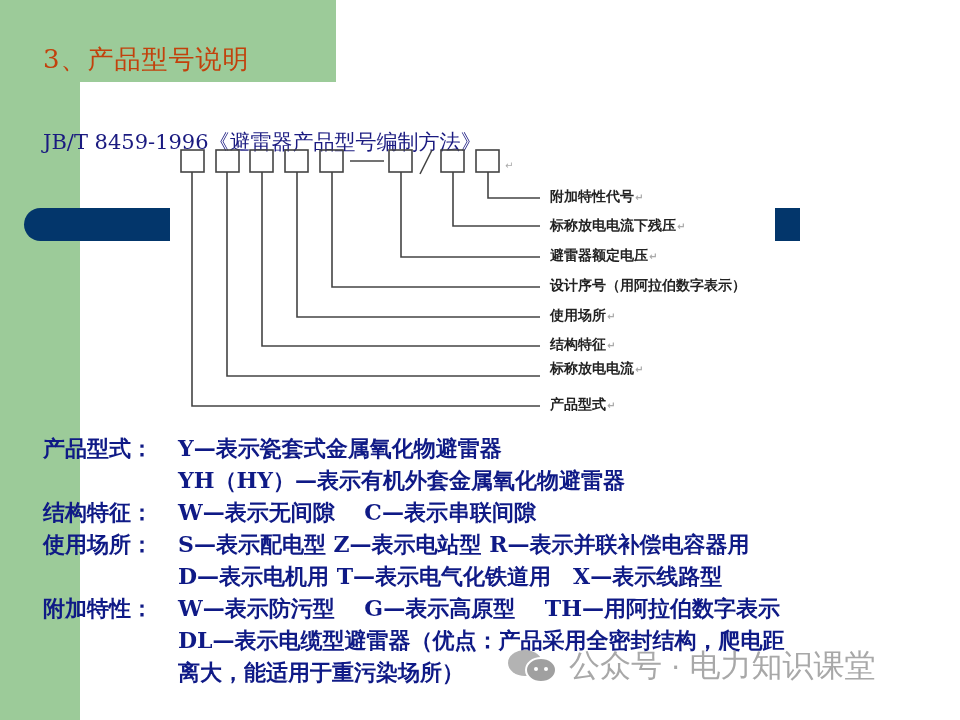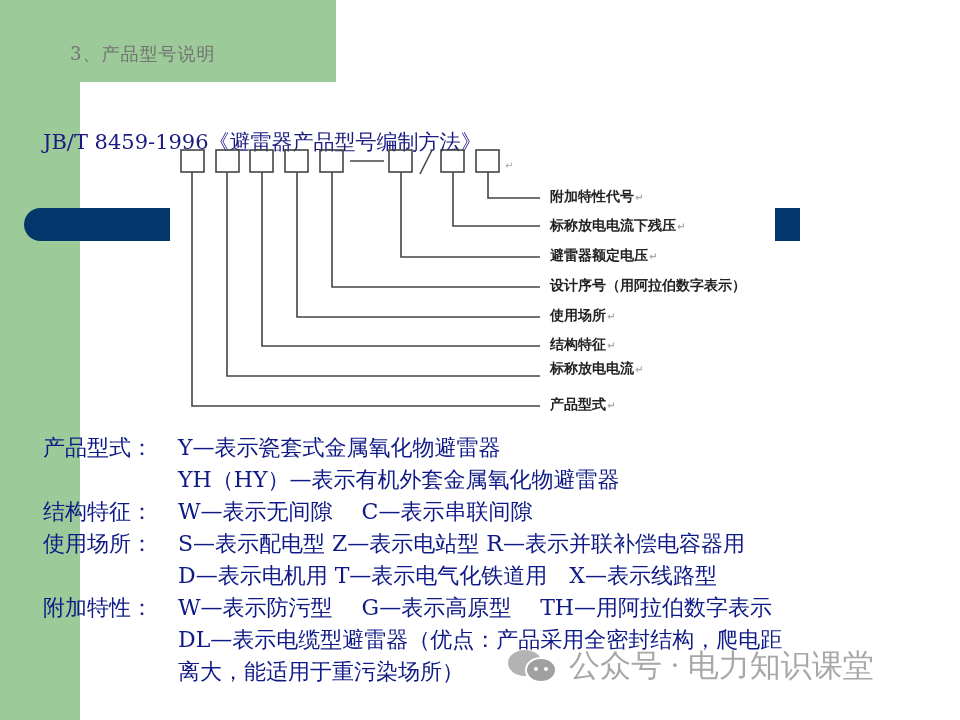--- a/index.html
+++ b/index.html
@@ -5,28 +5,28 @@
   html, body { margin:0; padding:0; }
   body { width:960px; height:720px; position:relative; overflow:hidden; background:#ffffff;
          font-family:"DejaVu Serif","Liberation Serif",serif; }
   .green-top { position:absolute; left:0; top:0; width:336px; height:82px; background:#9ccb99; }
   .green-left { position:absolute; left:0; top:0; width:80px; height:720px; background:#9ccb99; }
   .white-panel { position:absolute; left:80px; top:82px; width:880px; height:638px; background:#ffffff;
                  border-top-left-radius:20px; }
   .bar-left { position:absolute; left:24px; top:208px; width:146px; height:33px; background:#03366b;
               border-top-left-radius:17px; border-bottom-left-radius:17px; }
   .bar-right { position:absolute; left:775px; top:208px; width:25px; height:33px; background:#03366b; }
-  .title { position:absolute; left:43px; top:42px; font-size:18px; color:#737373; white-space:nowrap; letter-spacing:1px;margin-left:27px; }
+  .title { position:absolute; left:43px; top:42px; font-size:26px; color:#c2410c; white-space:nowrap; letter-spacing:1px; }
   .subtitle { position:absolute; left:43px; top:82px; font-size:21px; color:#1a1a80; white-space:nowrap;margin-top:46px; }
   svg.diagram { position:absolute; left:0; top:0; }
   .lbl { position:absolute; left:550px; font-family:"DejaVu Sans","Liberation Sans",sans-serif; font-size:14px; color:#222; white-space:nowrap;font-weight:bold; }
   .ret { color:#aaa; font-size:10px; margin-left:1px; }
   .ret-top { position:absolute; left:505px; top:160px; color:#aaa; font-size:10px; font-family:"DejaVu Sans",sans-serif; }
-  .desc { position:absolute; font-size:22px; color:#0f1a86; white-space:nowrap; line-height:28px; }
-  .watermark { position:absolute; left:505px; top:645px; font-family:Liberation Serif, serif;
+  .desc { position:absolute; font-size:22px; color:#0f1a86; white-space:nowrap; line-height:28px;font-weight:bold; }
+  .watermark { position:absolute; left:505px; top:645px; font-family:Liberation Sans, sans-serif;
                font-size:31px; color:#a8a8a8; white-space:nowrap; display:flex; align-items:center; gap:8px; }
   .wechat { width:56px; height:36px; position:relative; }
 </style>
 </head>
 <body>
 
 <div class="green-top"></div>
 <div class="green-left"></div>
 <div class="white-panel"></div>
 <div class="bar-left"></div>

